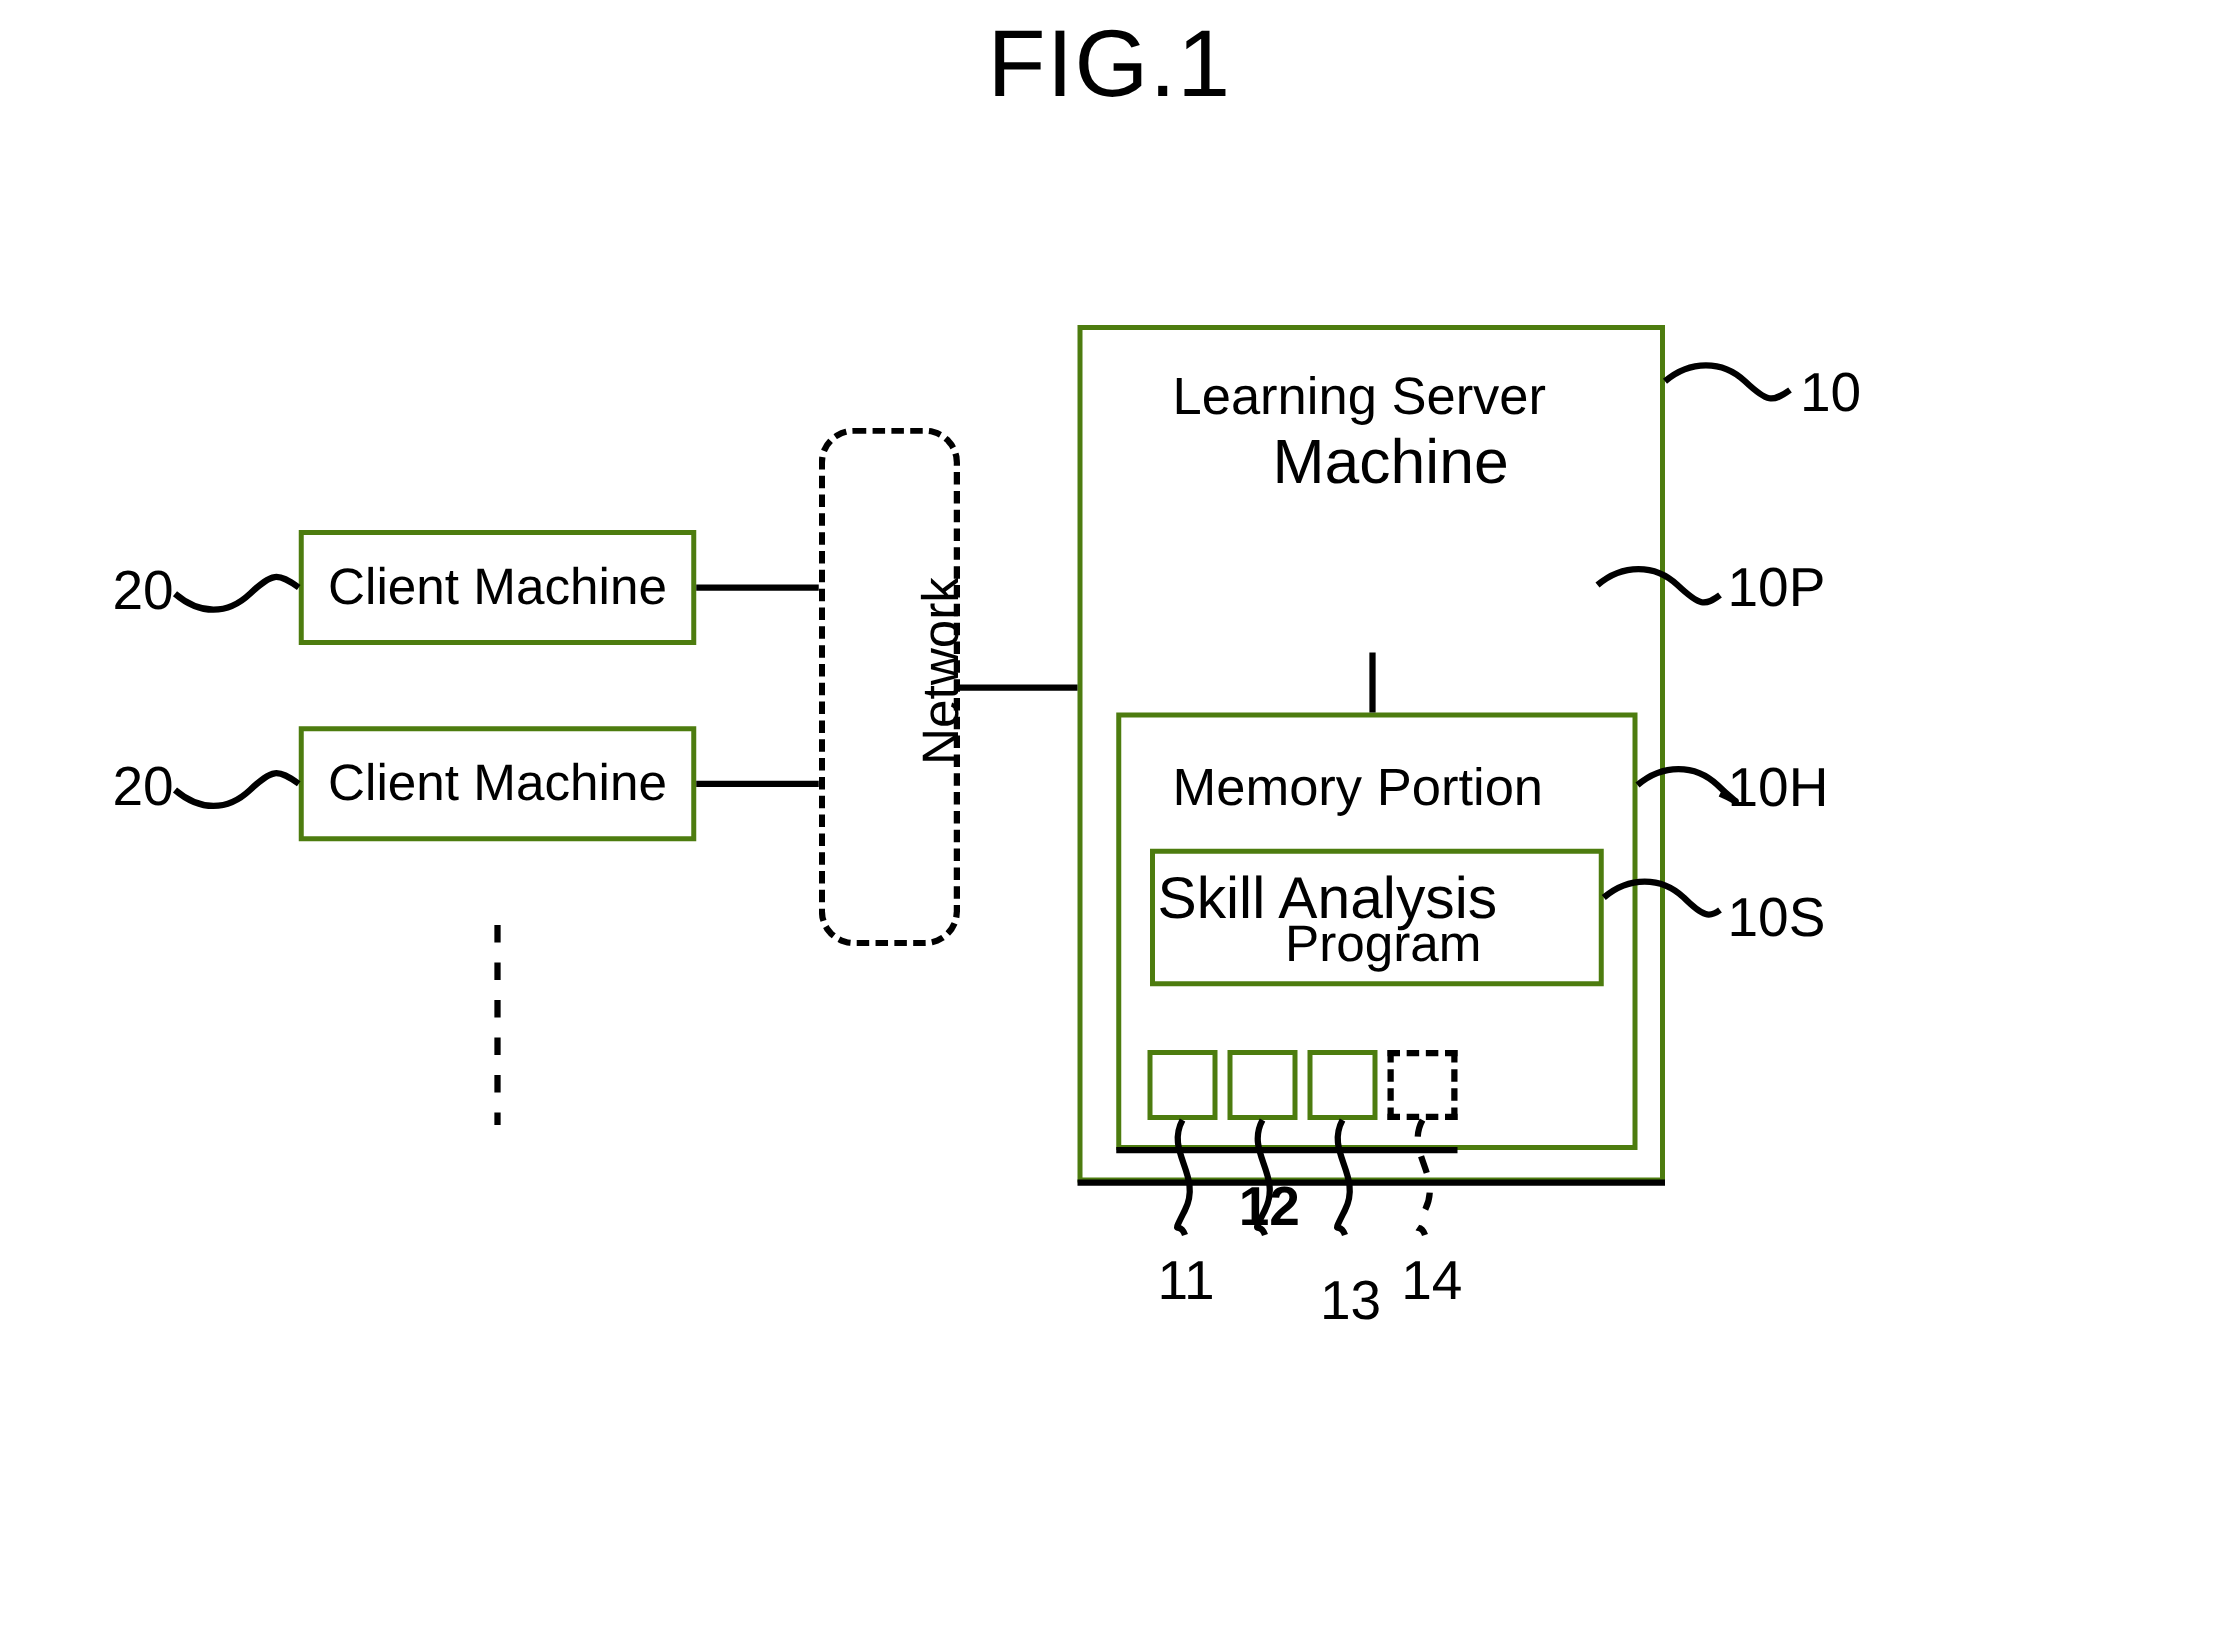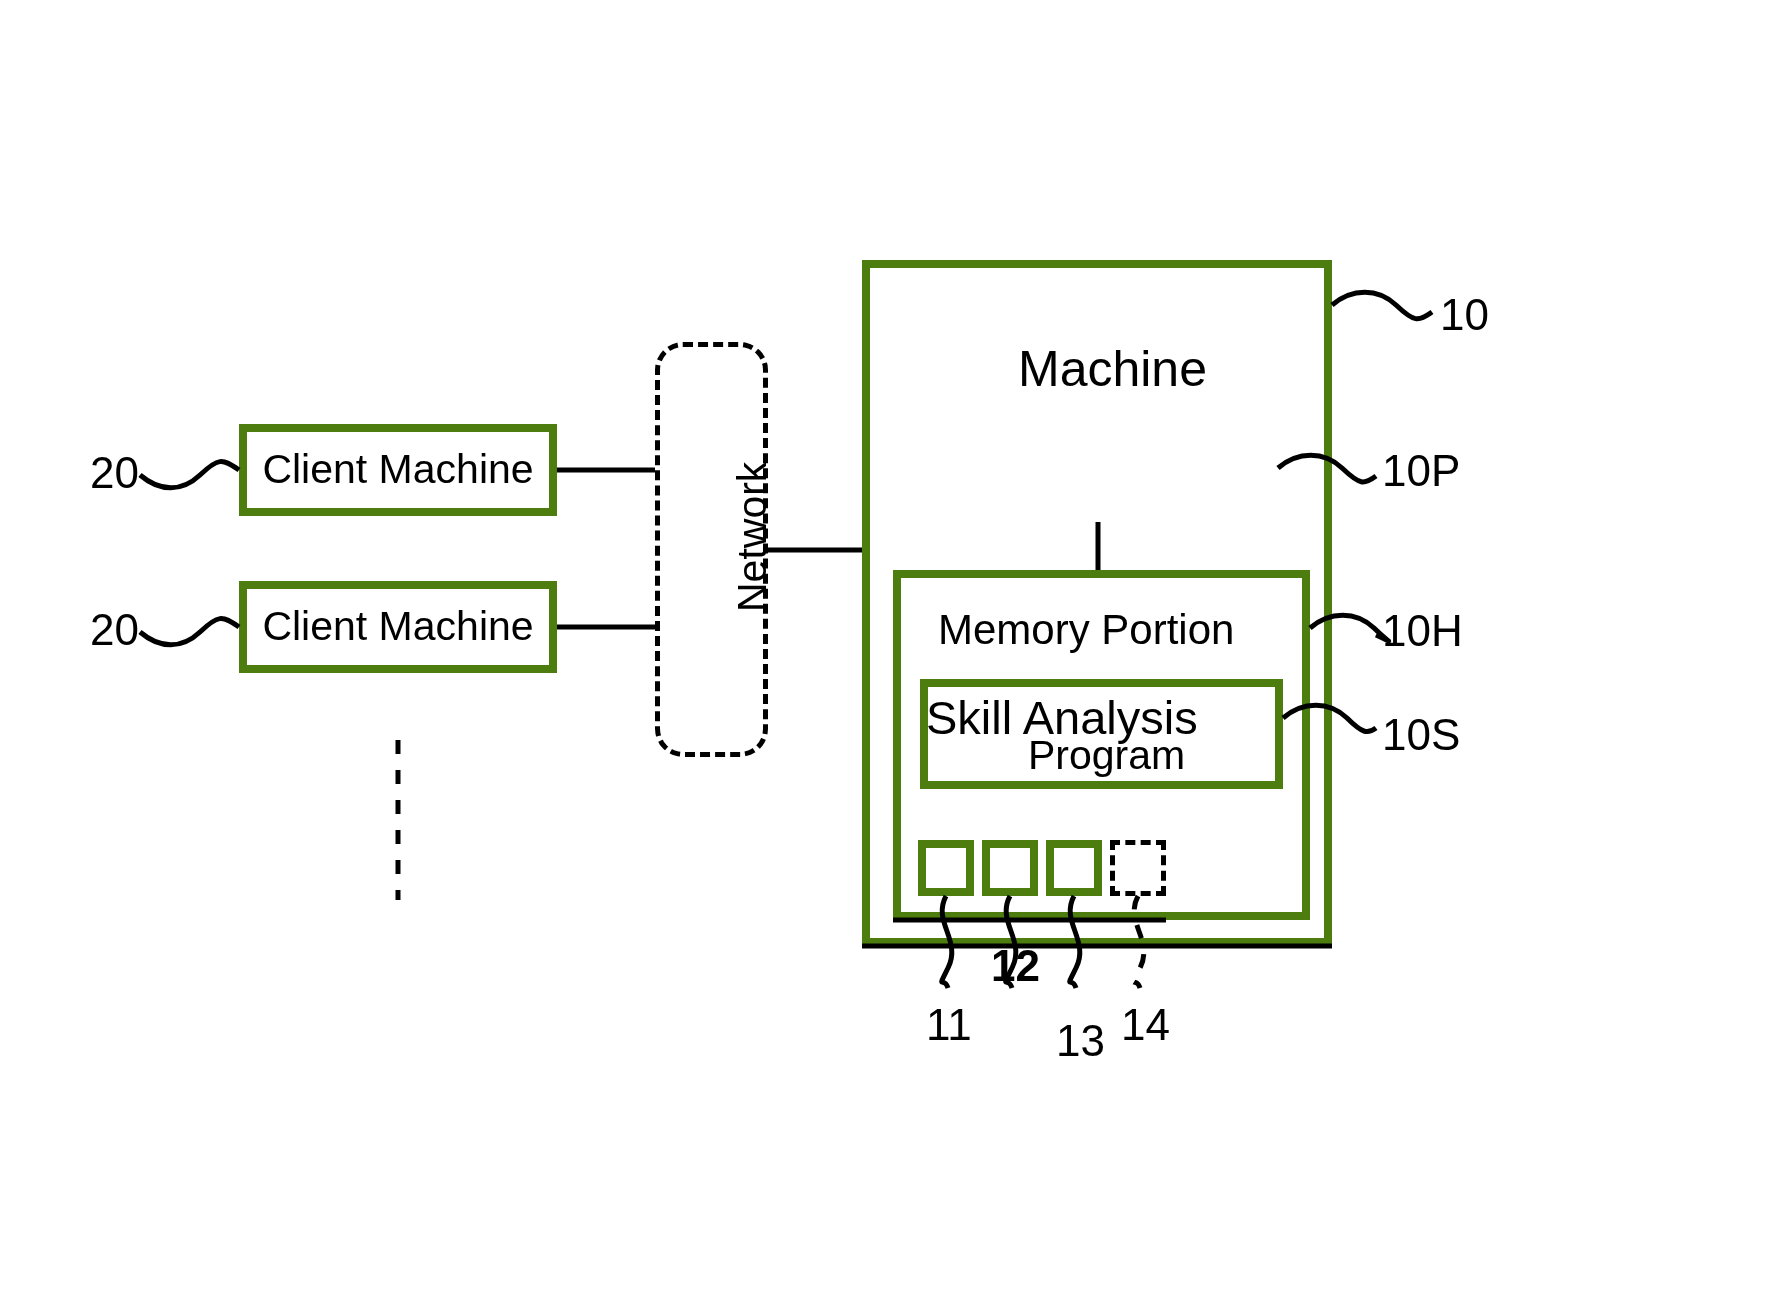--- a/index.html
+++ b/index.html
@@ -22,21 +22,21 @@
     top: 8px;
     width: 1775px;
     text-align: center;
     font-size: 76px;
     letter-spacing: 1px;
     font-weight: 400;
   }
   
   .box {
     position: absolute;
-    border: 8px solid #4d7c0f;
+    border: 4px solid #4d7c0f;
     background: transparent;
     box-sizing: border-box;
     display: flex;
     align-items: center;
     justify-content: center;
     text-align: center;
     line-height: 1.12;
   }
   .dashbox {
     position: absolute;
@@ -69,36 +69,38 @@
     pointer-events: none;
   }
   .ln { fill: none; stroke: #000; stroke-width: 5; }
   .ln-dash { fill: none; stroke: #000; stroke-width: 5; stroke-dasharray: 14 16; }
 </style>
 </head>
 <body>
 
 <div id="page">
 
+  <div id="fig-title">FIG.1</div>
 
   <div class="box" style="left:239px; top:424px; width:318px; height:92px; font-size:41px;">
     <span>Client Machine</span>
   </div>
   <div class="reftext" style="left:90px; top:448px;">20</div>
 
   <div class="box" style="left:239px; top:581px; width:318px; height:92px; font-size:41px;">
     <span>Client Machine</span>
   </div>
   <div class="reftext" style="left:90px; top:605px;">20</div>
 
   <div class="dashbox" style="left:655px; top:342px; width:113px; height:415px; border-radius:28px;"></div>
   <div class="vtext" style="left:729px; top:612px; transform: rotate(-90deg);">Network</div>
 
   <div class="box" style="left:862px; top:260px; width:470px; height:686px; align-items:flex-start; justify-content:center; padding-top:28px;">
   </div>
+  <div class="lbl" style="left:938px; top:293px; font-size:42px;">Learning Server</div>
   <div class="lbl" style="left:1018px; top:340px; font-size:50px;">Machine</div>
   <div class="reftext" style="left:1440px; top:290px;">10</div>
 
   <div class="reftext" style="left:1382px; top:446px;text-align:right;">10P</div>
 
   <div class="box" style="left:893px; top:570px; width:417px; height:350px; align-items:flex-start; justify-content:center; padding-top:30px;">
   </div>
   <div class="lbl" style="left:938px; top:606px; font-size:42px;">Memory Portion</div>
   <div class="reftext" style="left:1382px; top:606px;">10H</div>
 

